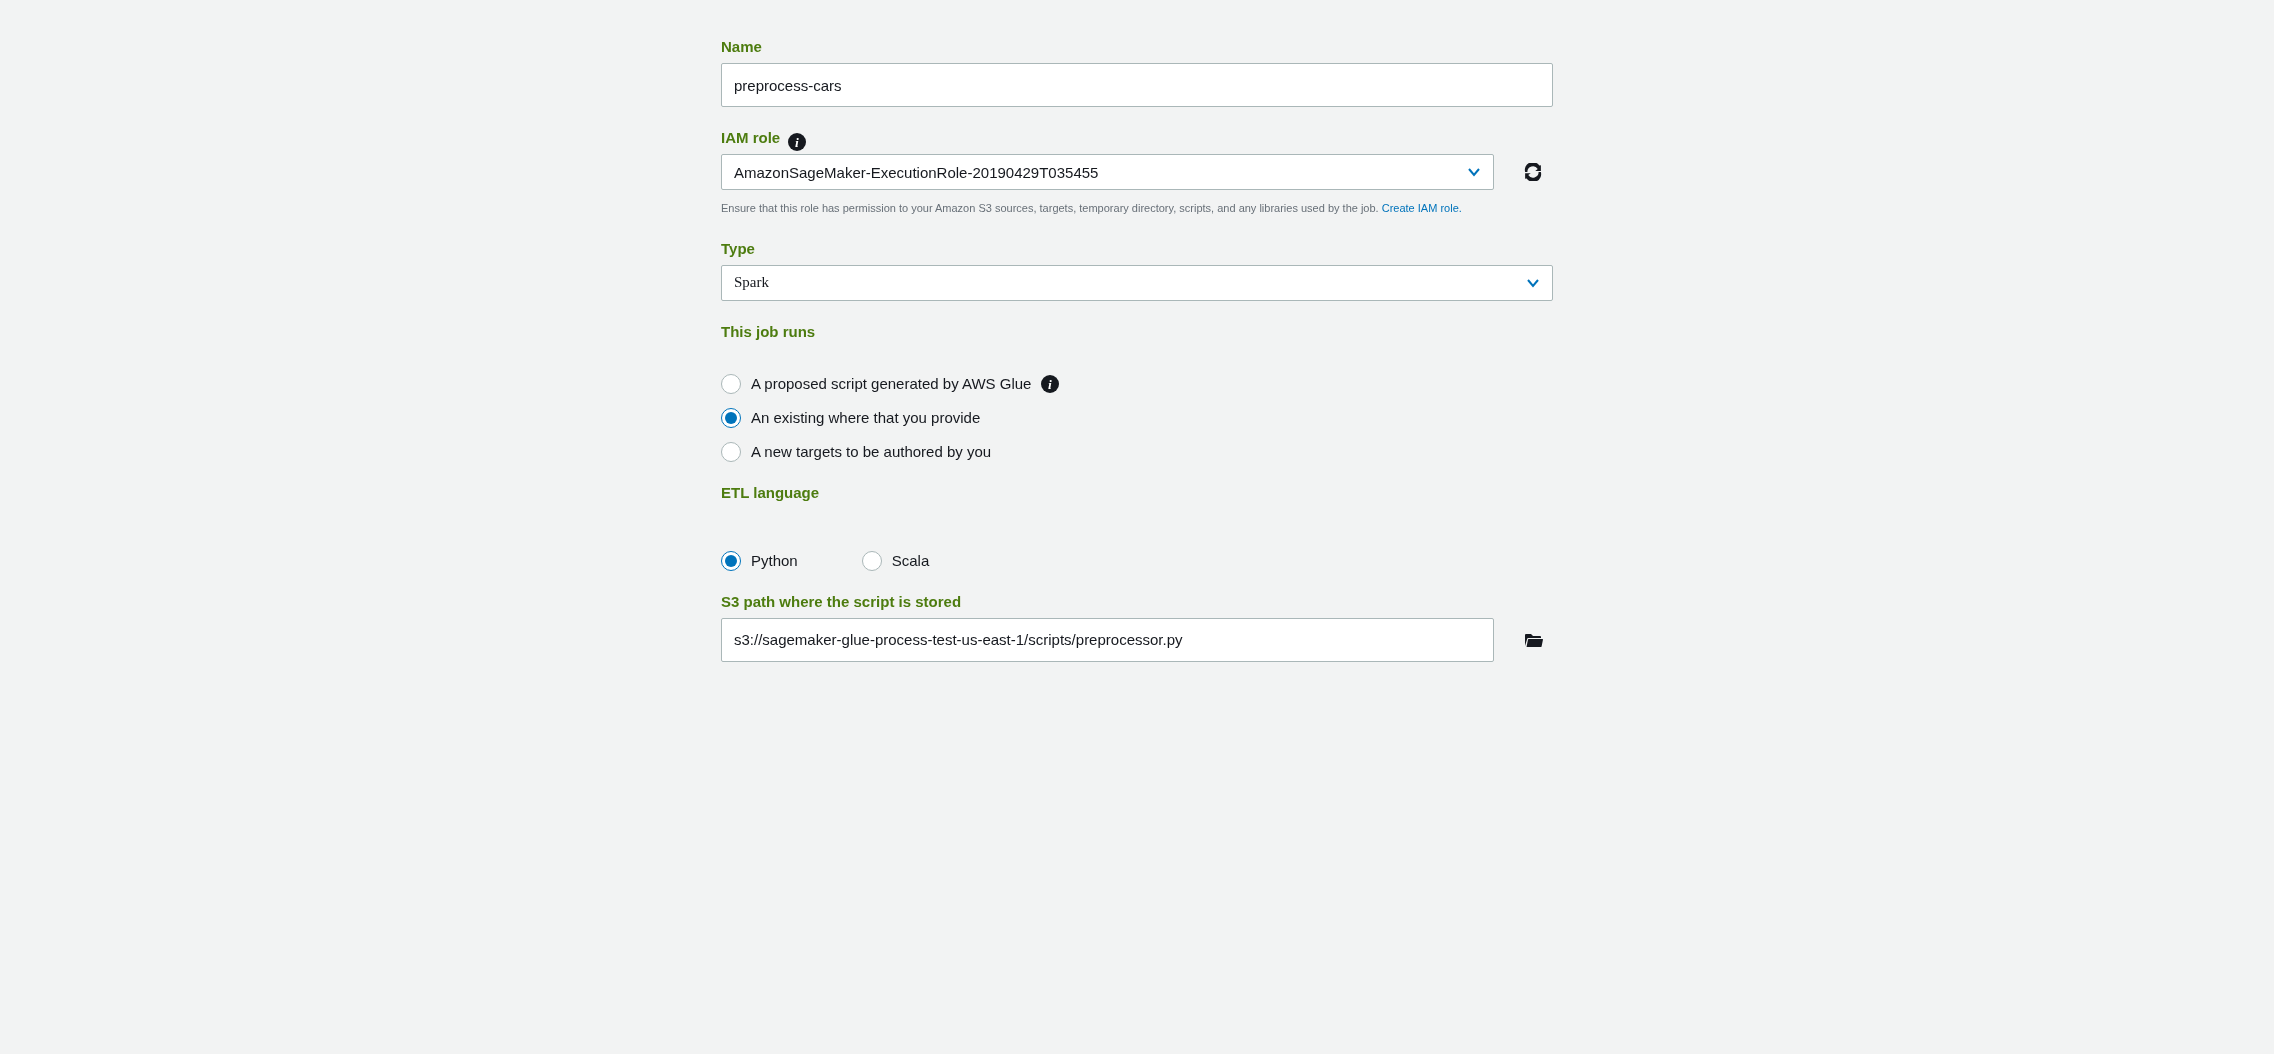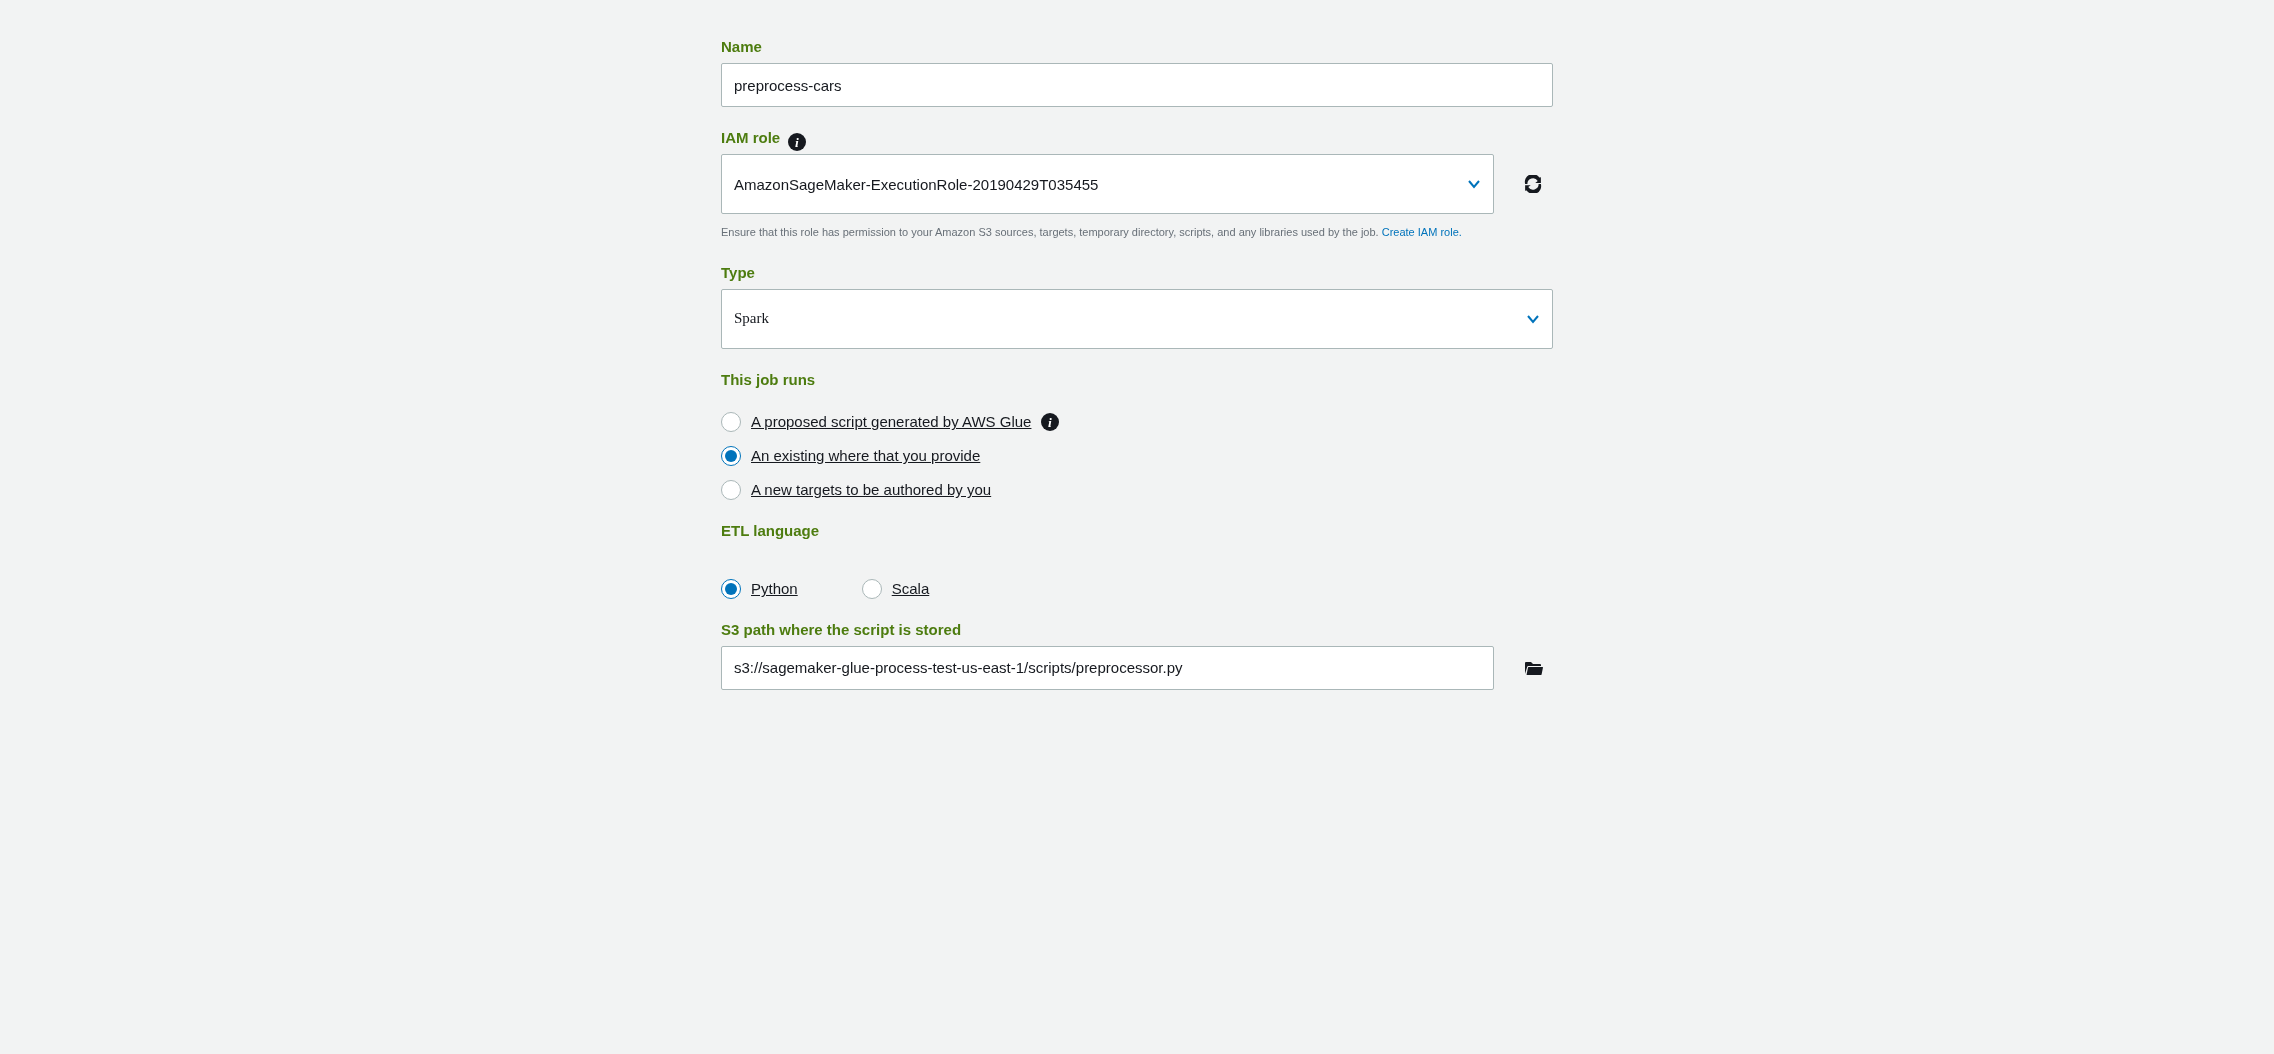--- a/index.html
+++ b/index.html
@@ -71,21 +71,21 @@
     .input-row {
       display: flex;
       align-items: center;
       gap: 26px;
     }
     .input-row .text-input,
     .input-row .select { flex: 0 0 auto; }
     .select {
       position: relative;
       width: 773px;
-      height: 60px;
+      height: 36px;
       border: 1px solid #aab7b8;
       border-radius: 2px;
       background: #fff;
       display: flex;
       align-items: center;
       padding: 0 36px 0 12px;
       font-size: 15px;
       cursor: pointer;
     }
     .select.full { width: 100%; font-family: Liberation Serif, serif; }
@@ -123,22 +123,21 @@
       max-width: 820px;
     }
     .help-text a {
       color: #0073bb;
       text-decoration: none;
     }
     .radio-group {
       display: flex;
       flex-direction: column;
       gap: 14px;
-      margin-top: 10px;
-      text-decoration: underline;
+      margin-top: 20px;
     }
     .radio-group.horizontal {
       flex-direction: row;
       gap: 64px;
       align-items: center;
     }
     .radio-item {
       display: flex;
       align-items: center;
       gap: 10px;

